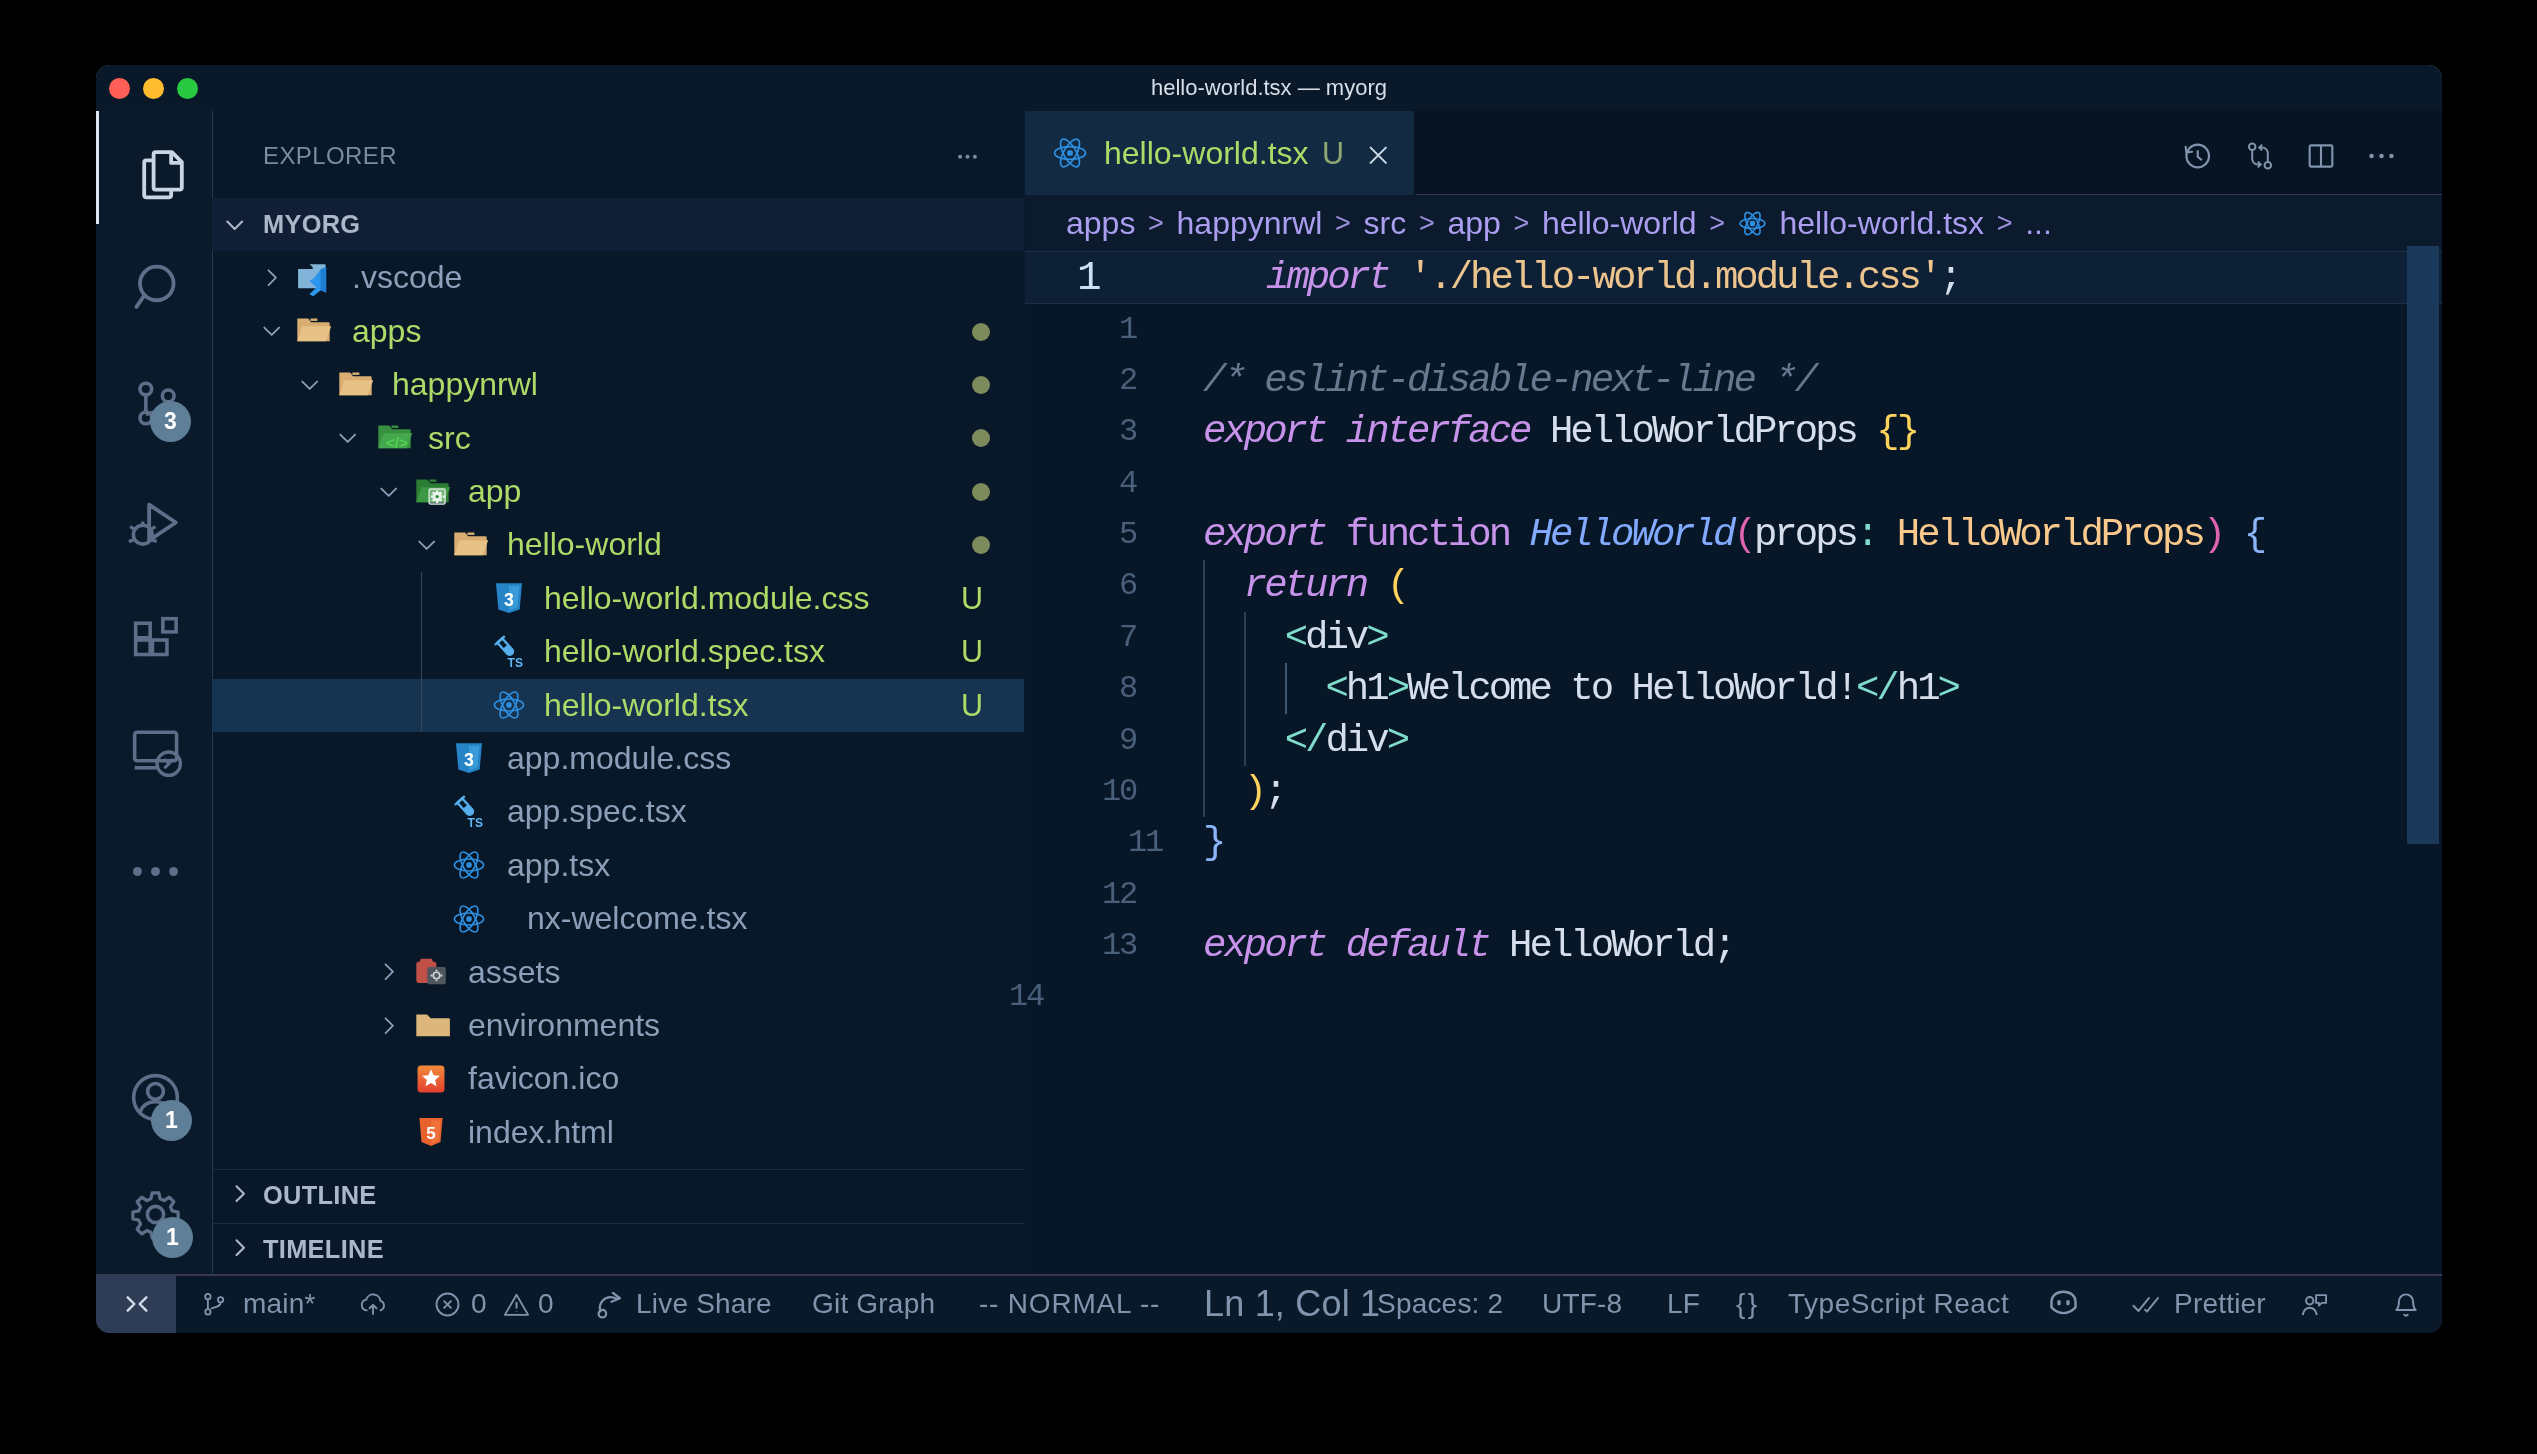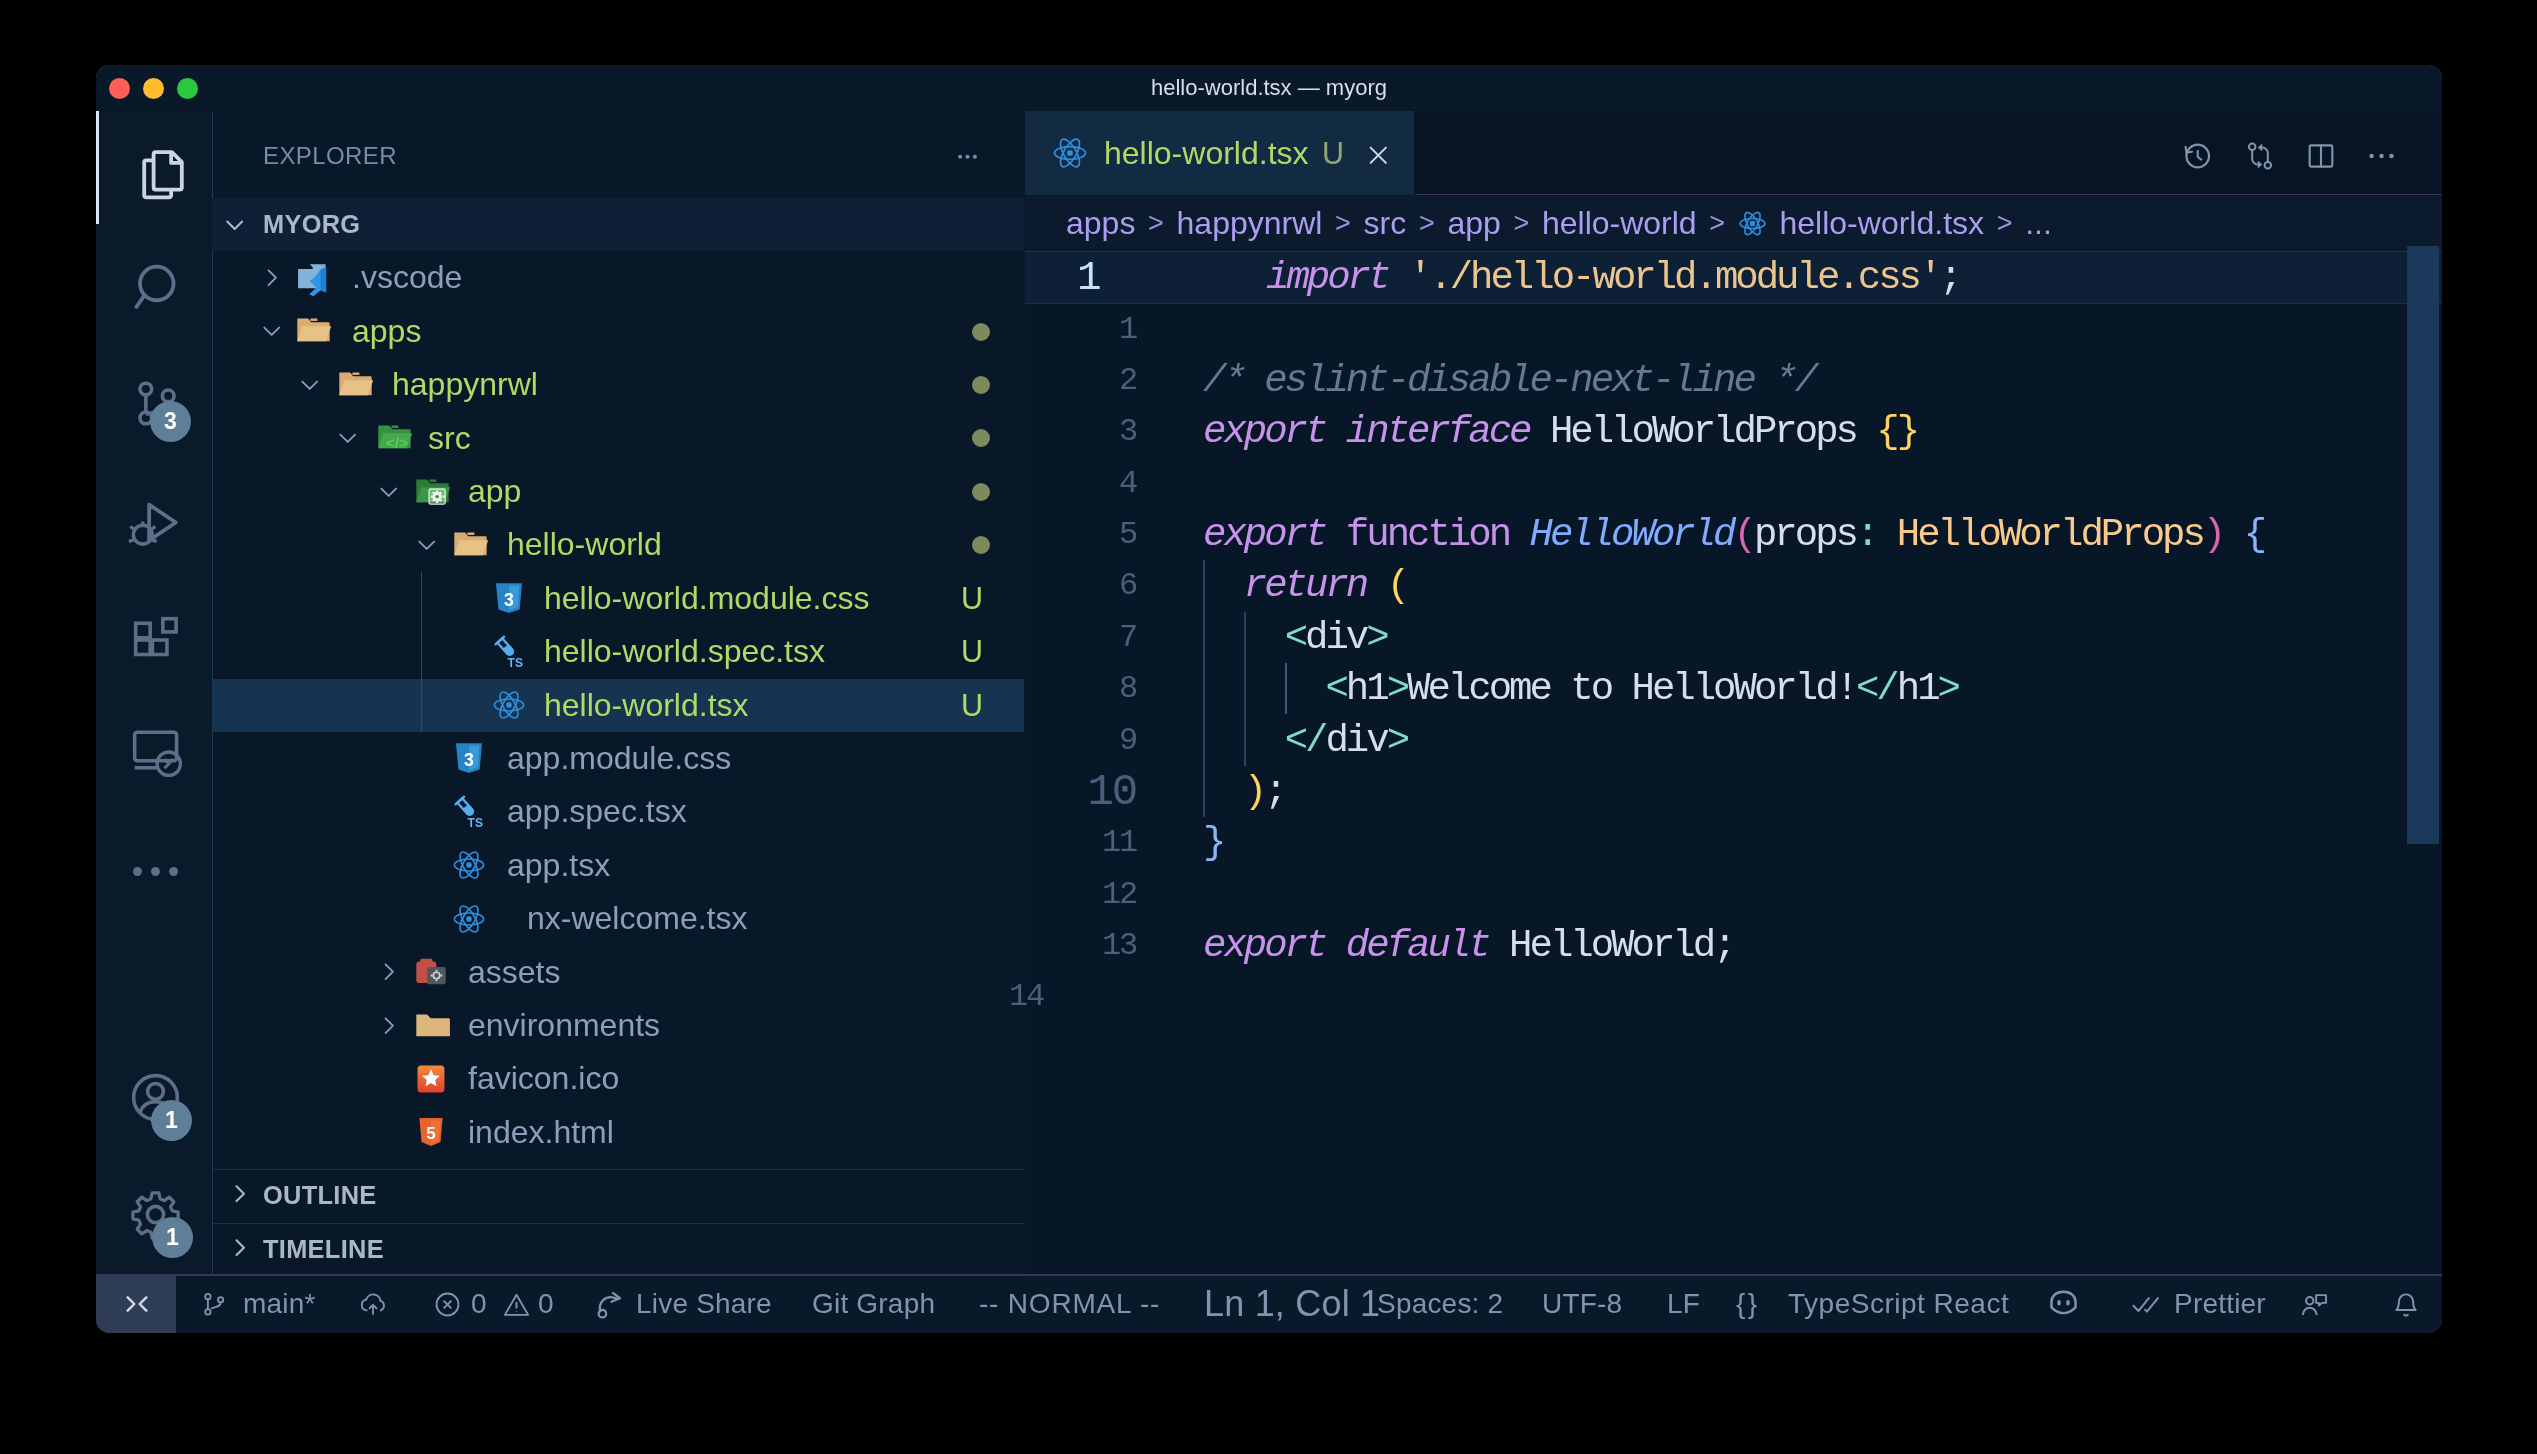--- a/index.html
+++ b/index.html
@@ -305,22 +305,22 @@
 <div class="lbl" style="left:981px;top:187px;height:52px;line-height:52px;color:#c9e1f5;font-size:41px;font-family:'Liberation Mono',monospace">1</div>
 <div class="lbl" style="left:913px;top:239px;width:127px;height:52px;line-height:52px;color:#4a607a;font-size:32px;font-family:'Liberation Mono',monospace;letter-spacing:-2.2px;text-align:right">1</div>
 <div class="lbl" style="left:913px;top:290px;width:127px;height:52px;line-height:52px;color:#4a607a;font-size:32px;font-family:'Liberation Mono',monospace;letter-spacing:-2.2px;text-align:right">2</div>
 <div class="lbl" style="left:913px;top:341px;width:127px;height:52px;line-height:52px;color:#4a607a;font-size:32px;font-family:'Liberation Mono',monospace;letter-spacing:-2.2px;text-align:right">3</div>
 <div class="lbl" style="left:913px;top:393px;width:127px;height:52px;line-height:52px;color:#4a607a;font-size:32px;font-family:'Liberation Mono',monospace;letter-spacing:-2.2px;text-align:right">4</div>
 <div class="lbl" style="left:913px;top:444px;width:127px;height:52px;line-height:52px;color:#4a607a;font-size:32px;font-family:'Liberation Mono',monospace;letter-spacing:-2.2px;text-align:right">5</div>
 <div class="lbl" style="left:913px;top:495px;width:127px;height:52px;line-height:52px;color:#4a607a;font-size:32px;font-family:'Liberation Mono',monospace;letter-spacing:-2.2px;text-align:right">6</div>
 <div class="lbl" style="left:913px;top:547px;width:127px;height:52px;line-height:52px;color:#4a607a;font-size:32px;font-family:'Liberation Mono',monospace;letter-spacing:-2.2px;text-align:right">7</div>
 <div class="lbl" style="left:913px;top:598px;width:127px;height:52px;line-height:52px;color:#4a607a;font-size:32px;font-family:'Liberation Mono',monospace;letter-spacing:-2.2px;text-align:right">8</div>
 <div class="lbl" style="left:913px;top:650px;width:127px;height:52px;line-height:52px;color:#4a607a;font-size:32px;font-family:'Liberation Mono',monospace;letter-spacing:-2.2px;text-align:right">9</div>
-<div class="lbl" style="left:913px;top:701px;width:127px;height:52px;line-height:52px;color:#4a607a;font-size:44px;font-family:'Liberation Mono',monospace;letter-spacing:-2.2px;text-align:right">10</div>
-<div class="lbl" style="left:913px;top:752px;width:127px;height:52px;line-height:52px;color:#4a607a;font-size:32px;font-family:'Liberation Mono',monospace;letter-spacing:-2.2px;text-align:right">11</div>
+<div class="lbl" style="left:913px;top:701px;width:127px;height:52px;line-height:52px;color:#4a607a;font-size:32px;font-family:'Liberation Mono',monospace;letter-spacing:-2.2px;text-align:right">10</div>
+<div class="lbl" style="left:939px;top:752px;width:127px;height:52px;line-height:52px;color:#4a607a;font-size:32px;font-family:'Liberation Mono',monospace;letter-spacing:-2.2px;text-align:right">11</div>
 <div class="lbl" style="left:913px;top:804px;width:127px;height:52px;line-height:52px;color:#4a607a;font-size:32px;font-family:'Liberation Mono',monospace;letter-spacing:-2.2px;text-align:right">12</div>
 <div class="lbl" style="left:913px;top:855px;width:127px;height:52px;line-height:52px;color:#4a607a;font-size:32px;font-family:'Liberation Mono',monospace;letter-spacing:-2.2px;text-align:right">13</div>
 <div class="lbl" style="left:913px;top:906px;width:127px;height:52px;line-height:52px;color:#4a607a;font-size:32px;font-family:'Liberation Mono',monospace;letter-spacing:-2.2px;text-align:left">14</div>
 <div class="lbl" style="left:1170px;top:187px;height:52px;line-height:52px;font-family:'Liberation Mono',monospace;font-size:39px;letter-spacing:-3px"><span style="color:#c792ea;font-style:italic">import</span><span style="color:#d6deeb"> </span><span style="color:#ecc48d">'./hello-world.module.css'</span><span style="color:#d6deeb">;</span></div>
 <div class="lbl" style="left:1107px;top:290px;height:52px;line-height:52px;font-family:'Liberation Mono',monospace;font-size:39px;letter-spacing:-3px"><span style="color:#67788f;font-style:italic">/* eslint-disable-next-line */</span></div>
 <div class="lbl" style="left:1107px;top:341px;height:52px;line-height:52px;font-family:'Liberation Mono',monospace;font-size:39px;letter-spacing:-3px"><span style="color:#c792ea;font-style:italic">export</span><span style="color:#d6deeb"> </span><span style="color:#c792ea;font-style:italic">interface</span><span style="color:#d6deeb"> </span><span style="color:#d6deeb">HelloWorldProps</span><span style="color:#d6deeb"> </span><span style="color:#ffd35c">{}</span></div>
 <div class="lbl" style="left:1107px;top:444px;height:52px;line-height:52px;font-family:'Liberation Mono',monospace;font-size:39px;letter-spacing:-3px"><span style="color:#c792ea;font-style:italic">export</span><span style="color:#d6deeb"> </span><span style="color:#c792ea">function</span><span style="color:#d6deeb"> </span><span style="color:#82aaff;font-style:italic">HelloWorld</span><span style="color:#de64b1">(</span><span style="color:#d6deeb">props</span><span style="color:#7fdbca">:</span><span style="color:#d6deeb"> </span><span style="color:#fbc98b">HelloWorldProps</span><span style="color:#de64b1">)</span><span style="color:#d6deeb"> </span><span style="color:#89b4f8">{</span></div>
 <div class="lbl" style="left:1107px;top:495px;height:52px;line-height:52px;font-family:'Liberation Mono',monospace;font-size:39px;letter-spacing:-3px"><span style="color:#d6deeb">  </span><span style="color:#c792ea;font-style:italic">return</span><span style="color:#d6deeb"> </span><span style="color:#ffd35c">(</span></div>
 <div class="lbl" style="left:1107px;top:547px;height:52px;line-height:52px;font-family:'Liberation Mono',monospace;font-size:39px;letter-spacing:-3px"><span style="color:#d6deeb">    </span><span style="color:#7fdbca">&lt;</span><span style="color:#d6deeb">div</span><span style="color:#7fdbca">&gt;</span></div>
 <div class="lbl" style="left:1107px;top:598px;height:52px;line-height:52px;font-family:'Liberation Mono',monospace;font-size:39px;letter-spacing:-3px"><span style="color:#d6deeb">      </span><span style="color:#7fdbca">&lt;</span><span style="color:#d6deeb">h1</span><span style="color:#7fdbca">&gt;</span><span style="color:#d6deeb">Welcome to HelloWorld!</span><span style="color:#7fdbca">&lt;/</span><span style="color:#d6deeb">h1</span><span style="color:#7fdbca">&gt;</span></div>

